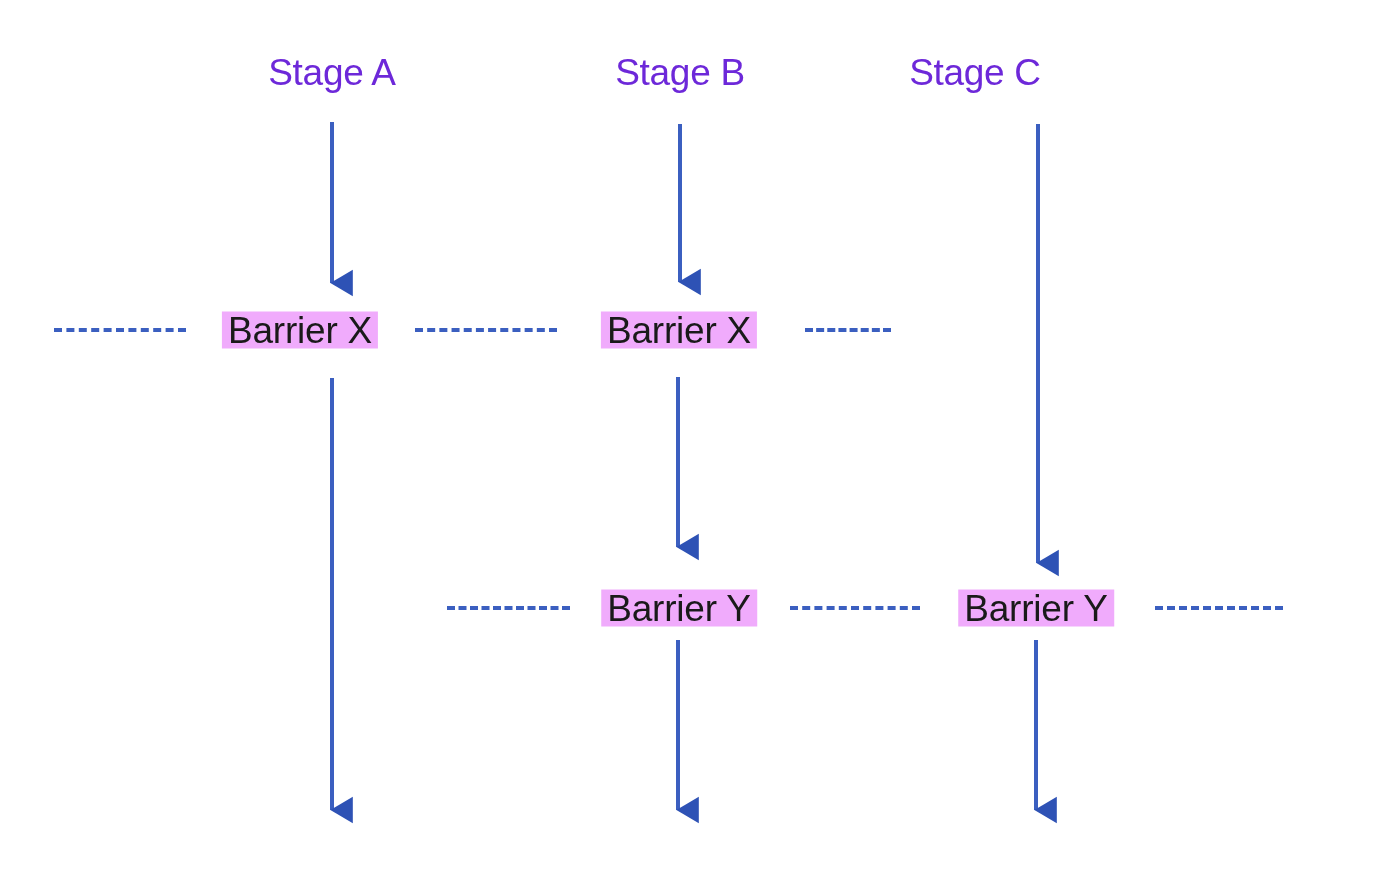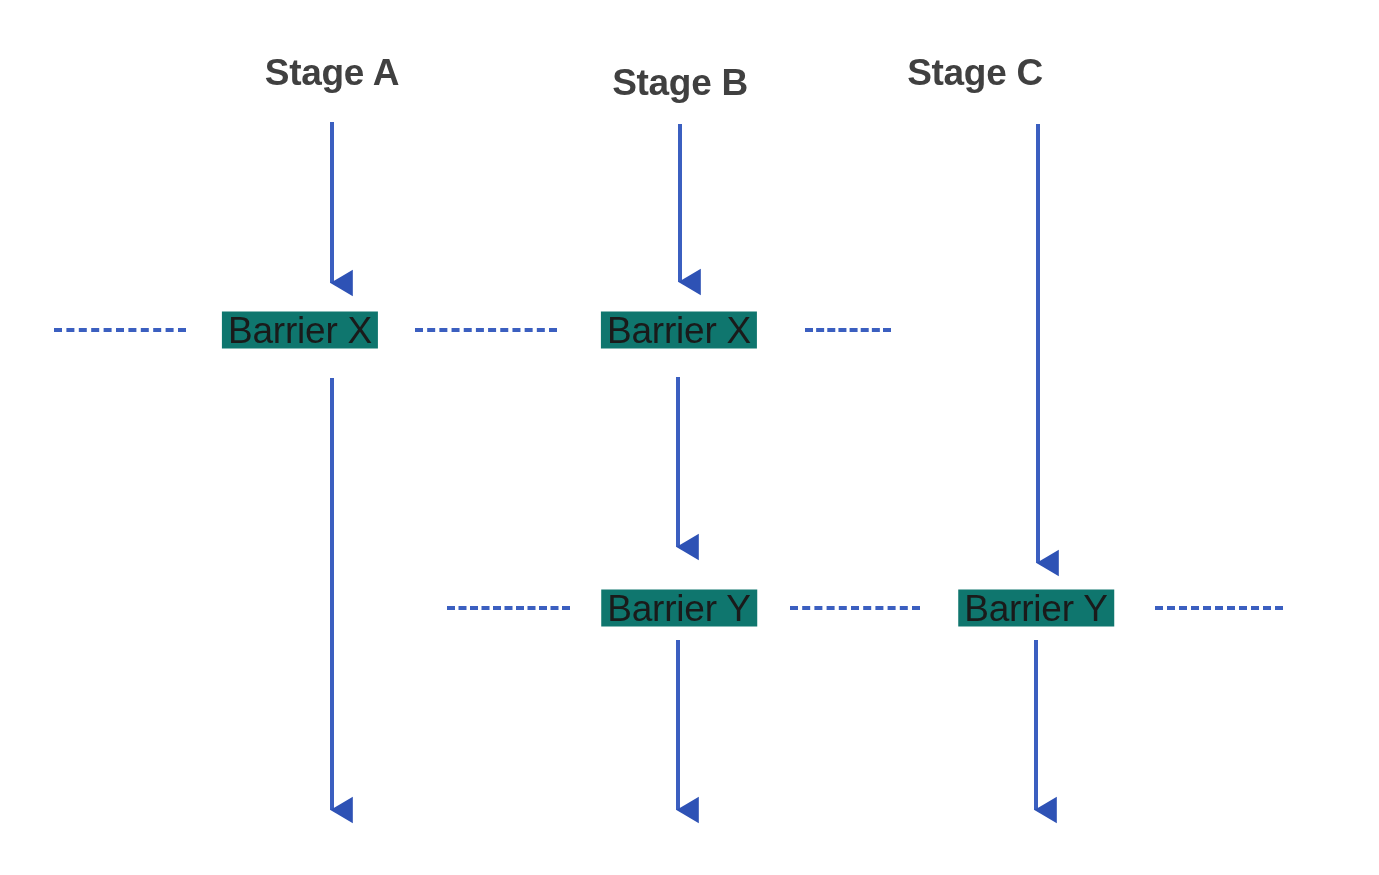--- a/index.html
+++ b/index.html
@@ -13,37 +13,37 @@
   #canvas {
     position: relative;
     width: 1379px;
     height: 875px;
     background: #ffffff;
     overflow: hidden;
   }
   .stage-header {
     position: absolute;
     font-size: 37px;
-    font-weight: bold;
-    color: #404040;
+    font-weight: normal;
+    color: #6d28d9;
     letter-spacing: -0.3px;
     white-space: nowrap;
     transform: translateX(-50%);
     line-height: 1;
   }
   .barrier-label {
     position: absolute;
     font-size: 37px;
     font-weight: normal;
     color: #1a1a1a;
     letter-spacing: -0.2px;
     white-space: nowrap;
     transform: translate(-50%, -50%);
     line-height: 1;
-    background: #0f766e;
+    background: #f0abfc;
     padding: 0 6px;
     z-index: 3;
   }
   .arrow {
     position: absolute;
     z-index: 2;
   }
   .dash-line {
     position: absolute;
     height: 0;
@@ -51,21 +51,21 @@
     z-index: 1;
     transform: translateY(-50%);
   }
 </style>
 </head>
 <body>
 
 <div id="canvas">
 
   <div class="stage-header" style="left:332px; top:54px;">Stage A</div>
-  <div class="stage-header" style="left:680px; top:64px;">Stage B</div>
+  <div class="stage-header" style="left:680px; top:54px;">Stage B</div>
   <div class="stage-header" style="left:975px; top:54px;">Stage C</div>
 
   <div class="dash-line" style="left:54px;  top:330px; width:132px;"></div>
   <div class="dash-line" style="left:415px; top:330px; width:142px;"></div>
   <div class="dash-line" style="left:805px; top:330px; width:86px;"></div>
 
   <div class="dash-line" style="left:447px;  top:608px; width:123px;"></div>
   <div class="dash-line" style="left:790px;  top:608px; width:130px;"></div>
   <div class="dash-line" style="left:1155px; top:608px; width:128px;"></div>
 

